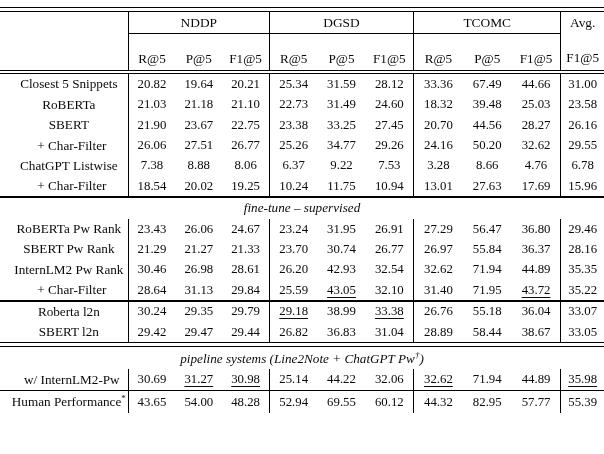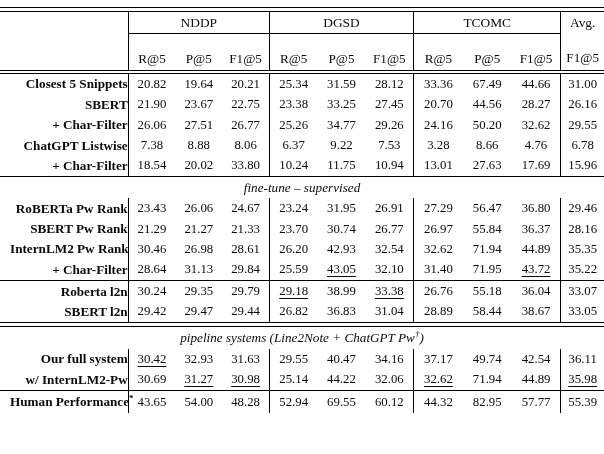--- a/index.html
+++ b/index.html
@@ -6,21 +6,21 @@
   #page{position:relative;width:604px;height:426px;background:#fff;overflow:hidden;
         font-family:"Liberation Serif",serif;color:#0a0a0a;}
   table{border-collapse:collapse;table-layout:fixed;width:604px;margin-top:7px;}
   col.c-lbl{width:128px;}
   col.c-n{width:47px;} col.c-d{width:48px;} col.c-t{width:49px;} col.c-a{width:43px;}
   th{font-weight:normal;}
   th.grp{font-size:13.4px;padding:3px 0 2px;text-align:center;}
   th.cmid{border-bottom:1px solid #000;}
   th.sub{font-size:13.2px;padding:17px 0 3px;text-align:center;}
   td.num{font-size:12.8px;text-align:center;padding:2.2px 0;white-space:nowrap;}
-  td.lbl{font-size:13.2px;text-align:right;padding:2.2px 0 2.2px 10px;white-space:nowrap;font-weight:bold;}
+  td.lbl{font-size:13.2px;text-align:center;padding:2.2px 0 2.2px 10px;white-space:nowrap;}
   td.lbl.ind{padding-left:16px;margin-left:16px;}
   td.sect{font-size:13.2px;font-style:italic;text-align:center;padding:2.5px 0;}
   .vl{border-left:1px solid #000;}
   .b{font-weight:normal;}
   .u{text-decoration:underline;text-underline-offset:2.5px;}
   td.rule{padding:0;}
   .rule-d{height:2.6px;border-top:1.4px solid #000;border-bottom:1.4px solid #000;}
   .rule-s{height:1.4px;background:#000;}
   sup{font-size:9px;}
   #caption{position:absolute;left:7px;top:444px;width:594px;font-size:17.5px;
@@ -84,20 +84,33 @@
           <td class="num">20.21</td>
           <td class="num vl">25.34</td>
           <td class="num">31.59</td>
           <td class="num">28.12</td>
           <td class="num vl">33.36</td>
           <td class="num">67.49</td>
           <td class="num">44.66</td>
           <td class="num vl">31.00</td>
         </tr>
         <tr>
+          <td class="lbl">RoBERTa</td>
+          <td class="num vl">21.03</td>
+          <td class="num">21.18</td>
+          <td class="num">21.10</td>
+          <td class="num vl">22.73</td>
+          <td class="num">31.49</td>
+          <td class="num">24.60</td>
+          <td class="num vl">18.32</td>
+          <td class="num">39.48</td>
+          <td class="num">25.03</td>
+          <td class="num vl">23.58</td>
+        </tr>
+        <tr>
           <td class="lbl">SBERT</td>
           <td class="num vl">21.90</td>
           <td class="num">23.67</td>
           <td class="num">22.75</td>
           <td class="num vl">23.38</td>
           <td class="num">33.25</td>
           <td class="num">27.45</td>
           <td class="num vl">20.70</td>
           <td class="num">44.56</td>
           <td class="num">28.27</td>
@@ -126,21 +139,21 @@
           <td class="num">7.53</td>
           <td class="num vl">3.28</td>
           <td class="num">8.66</td>
           <td class="num">4.76</td>
           <td class="num vl">6.78</td>
         </tr>
         <tr>
           <td class="lbl ind">+ Char-Filter</td>
           <td class="num vl">18.54</td>
           <td class="num">20.02</td>
-          <td class="num">33.80</td>
+          <td class="num">19.25</td>
           <td class="num vl">10.24</td>
           <td class="num">11.75</td>
           <td class="num">10.94</td>
           <td class="num vl">13.01</td>
           <td class="num">27.63</td>
           <td class="num">17.69</td>
           <td class="num vl">15.96</td>
         </tr>
         <tr>
           <td colspan="11" class="rule">
@@ -235,33 +248,20 @@
         </tr>
         <tr>
           <td colspan="11" class="rule">
             <div class="rule-d"></div>
           </td>
         </tr>
         <tr>
           <td colspan="11" class="sect">pipeline systems (Line2Note + ChatGPT Pw<sup>†</sup>)</td>
         </tr>
         <tr>
-          <td class="lbl">Our full system</td>
-          <td class="num vl u">30.42</td>
-          <td class="num b">32.93</td>
-          <td class="num b">31.63</td>
-          <td class="num vl b">29.55</td>
-          <td class="num">40.47</td>
-          <td class="num b">34.16</td>
-          <td class="num vl b">37.17</td>
-          <td class="num">49.74</td>
-          <td class="num">42.54</td>
-          <td class="num vl b">36.11</td>
-        </tr>
-        <tr>
           <td class="lbl ind">w/ InternLM2-Pw</td>
           <td class="num vl b">30.69</td>
           <td class="num u">31.27</td>
           <td class="num u">30.98</td>
           <td class="num vl">25.14</td>
           <td class="num b">44.22</td>
           <td class="num">32.06</td>
           <td class="num vl u">32.62</td>
           <td class="num b">71.94</td>
           <td class="num b">44.89</td>

